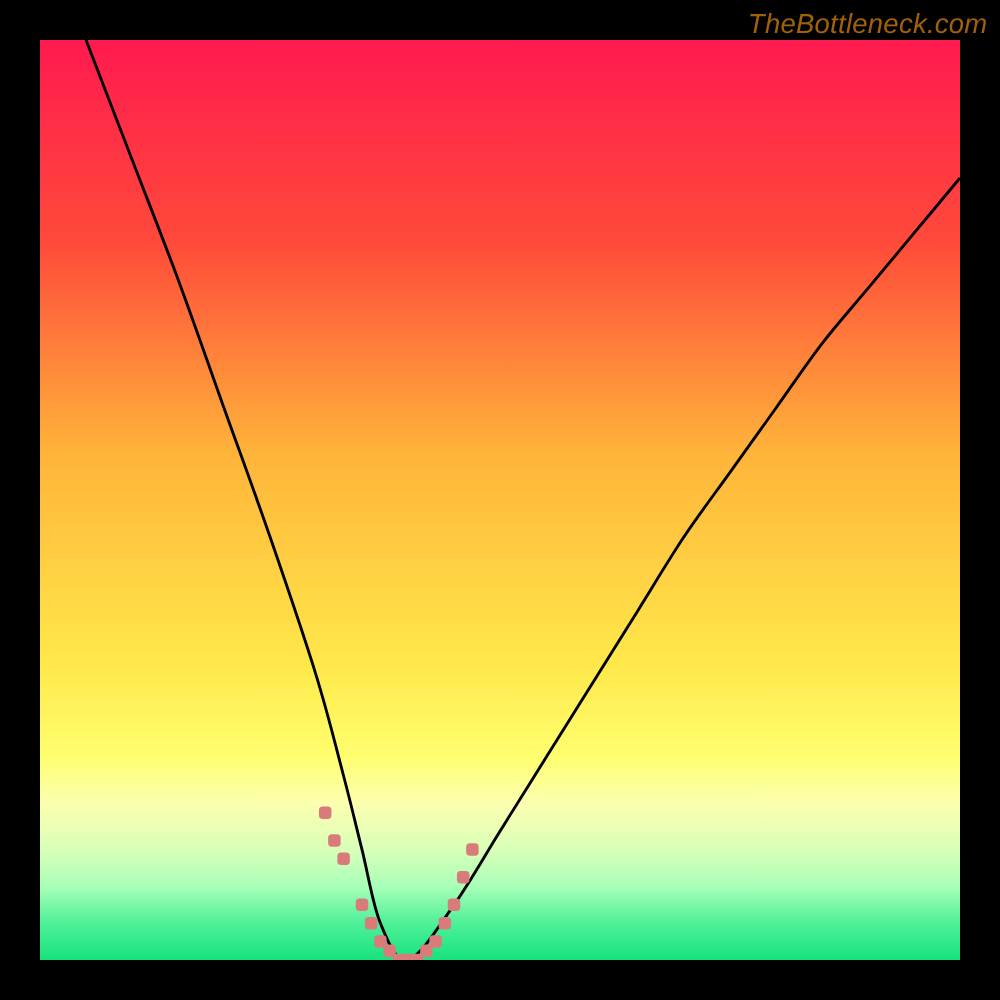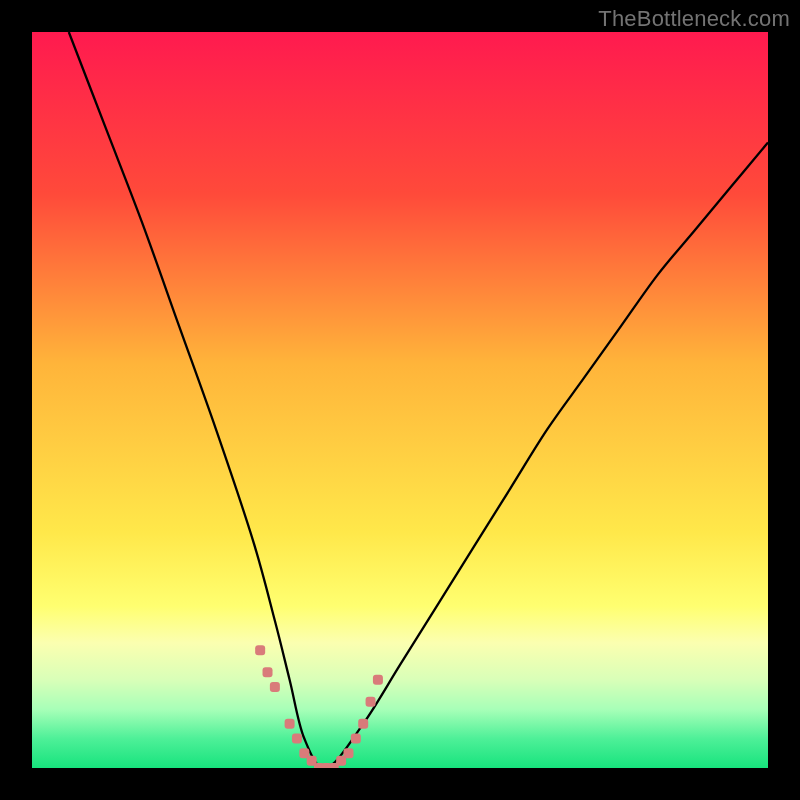--- a/index.html
+++ b/index.html
@@ -38,24 +38,25 @@
     position: absolute;
     left: 0;
     top: 0;
     width: 100%;
     height: 100%;
   }
   .watermark {
     position: absolute;
     top: 6px;
     right: 10px;
-    color: #737373;
+    color: #a16207;
     font-size: 22px;
     font-weight: 500;
     letter-spacing: 0.2px;
+    font-style: italic;
   }
 </style>
 </head>
 <body>
 
 <div class="frame">
   <div class="plot">
     <svg class="gradient" viewBox="0 0 736 736" preserveAspectRatio="none">
       <defs>
         <linearGradient id="bg" x1="0" y1="0" x2="0" y2="1">

